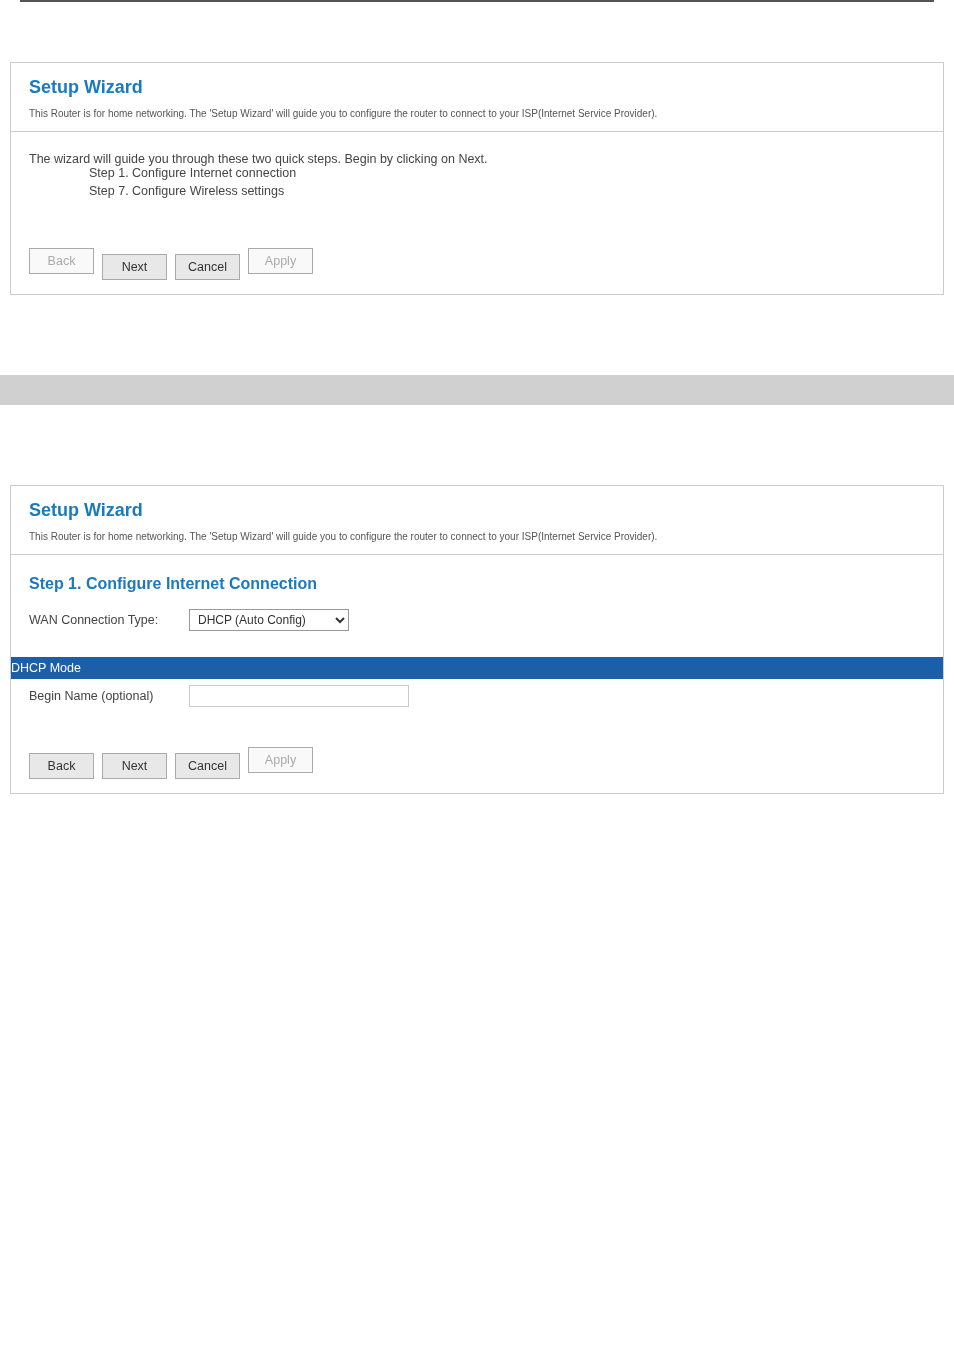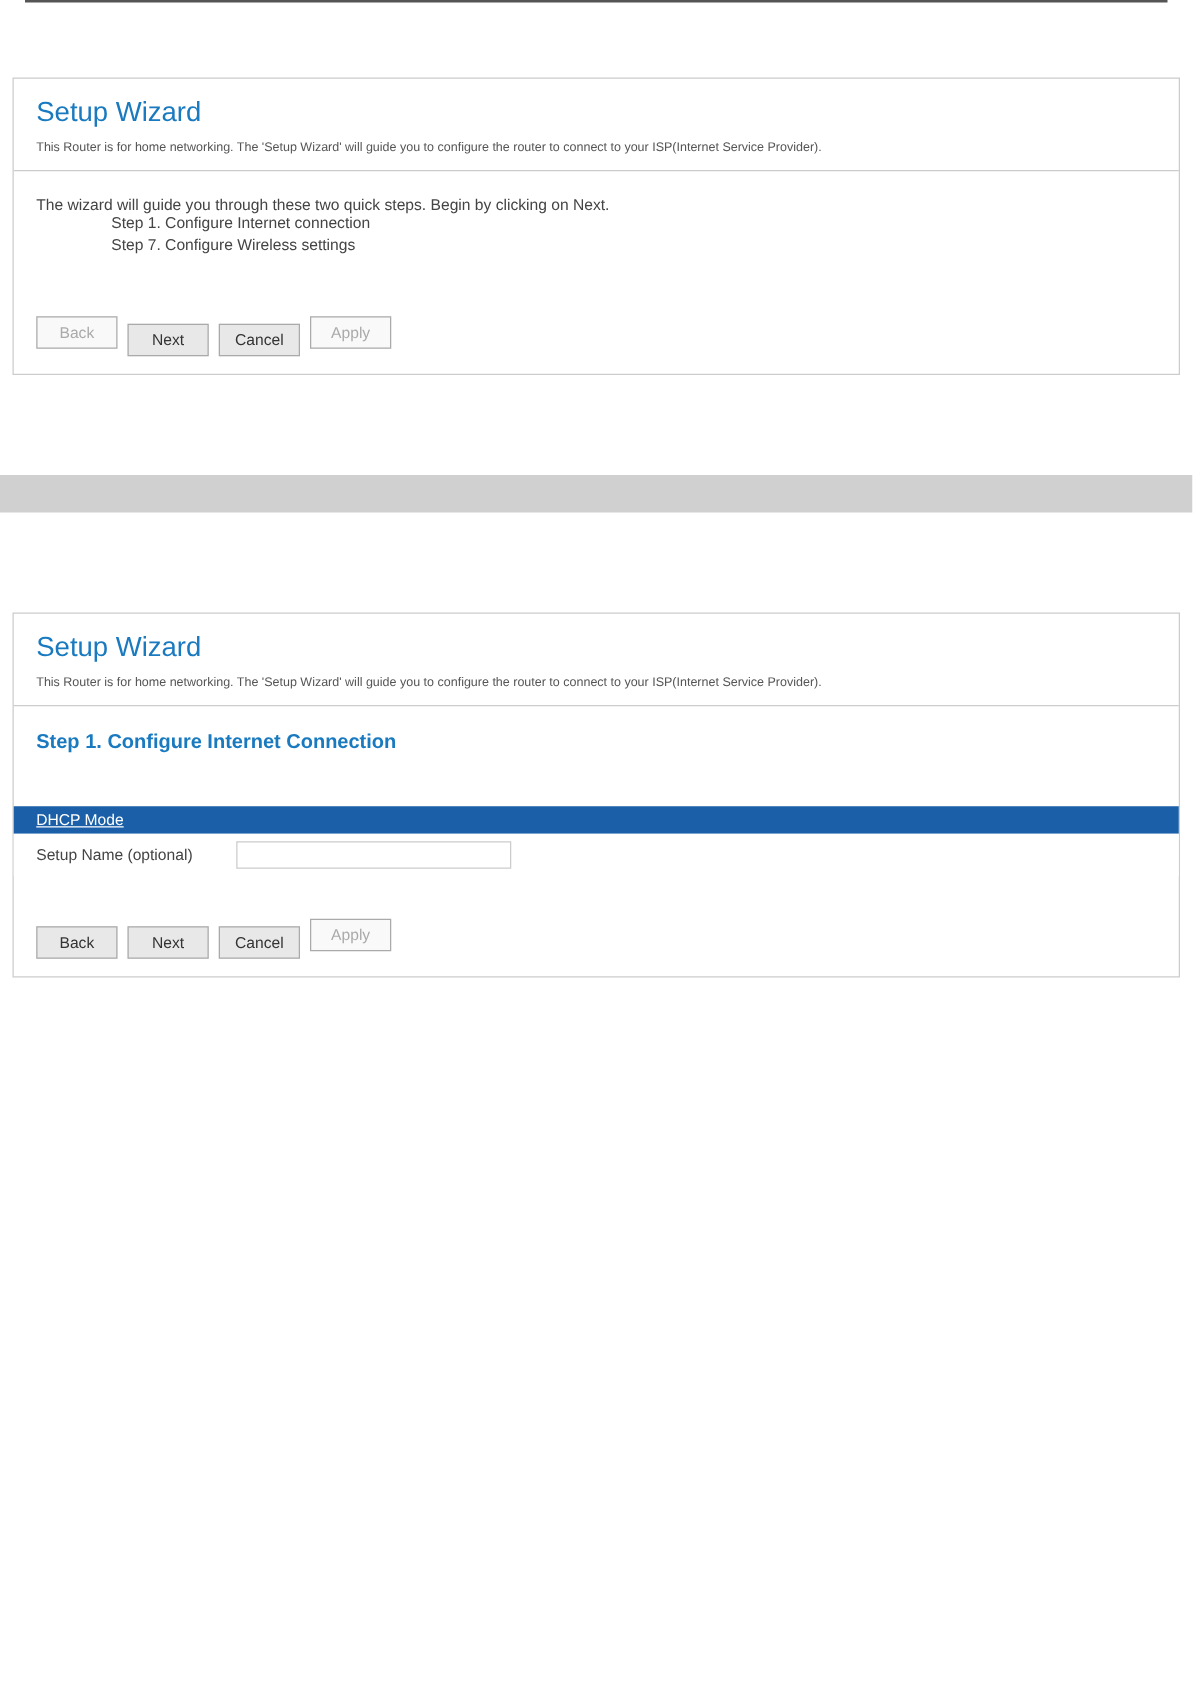--- a/index.html
+++ b/index.html
@@ -23,22 +23,22 @@
       background: #fff;
     }
 
     .wizard-header {
       padding: 14px 18px 10px;
       border-bottom: 1px solid #ccc;
     }
 
     .wizard-title {
       color: #1a7abf;
-      font-size: 22px;
-      font-weight: normal;
+      font-size: 18px;
+      font-weight: bold;
       margin-bottom: 8px;
     }
 
     .wizard-description {
       font-size: 10px;
       color: #555;
       line-height: 1.5;
     }
 
     .wizard-body {
@@ -130,23 +130,22 @@
       border: 1px solid #999;
       background: #fff;
       color: #333;
       min-width: 160px;
     }
 
     .dhcp-mode-bar {
       background: #1a5fa8;
       color: #fff;
       font-size: 12.5px;
-      padding: 4px 18px;
+      padding: 4px 0;
       margin: 6px 0 0 0;
-      text-decoration: underline;
     }
 
     .host-name-row {
       display: flex;
       align-items: center;
       padding: 6px 18px;
       background: #fff;
     }
 
     .host-name-label {
@@ -198,24 +197,34 @@
 <div class="spacer"></div>
 <div class="small-spacer"></div>
 
 <div class="wizard-card">
   <div class="wizard-header">
     <div class="wizard-title">Setup Wizard</div>
     <div class="wizard-description">This Router is for home networking. The 'Setup Wizard' will guide you to configure the router to connect to your ISP(Internet Service Provider).</div>
   </div>
   <div class="wizard-body">
     <div class="step-title">Step 1. Configure Internet Connection</div>
+    <div class="form-row">
+      <span class="form-label">WAN Connection Type:</span>
+      <select class="wan-select">
+        <option>DHCP (Auto Config)</option>
+        <option>Static IP</option>
+        <option>PPPoE</option>
+        <option>PPTP</option>
+        <option>L2TP</option>
+      </select>
+    </div>
   </div>
   <div class="dhcp-mode-bar">DHCP Mode</div>
   <div class="host-name-row">
-    <span class="host-name-label">Setup Name (optional)</span>
+    <span class="host-name-label">Begin Name (optional)</span>
     <input class="host-name-input" type="text" value="" style="">
   </div>
   <div style="height:14px;"></div>
   <div class="wizard-footer">
     <button class="btn active">Back</button>
     <button class="btn active">Next</button>
     <button class="btn active">Cancel</button>
     <button class="btn disabled" disabled="">Apply</button>
   </div>
 </div>

